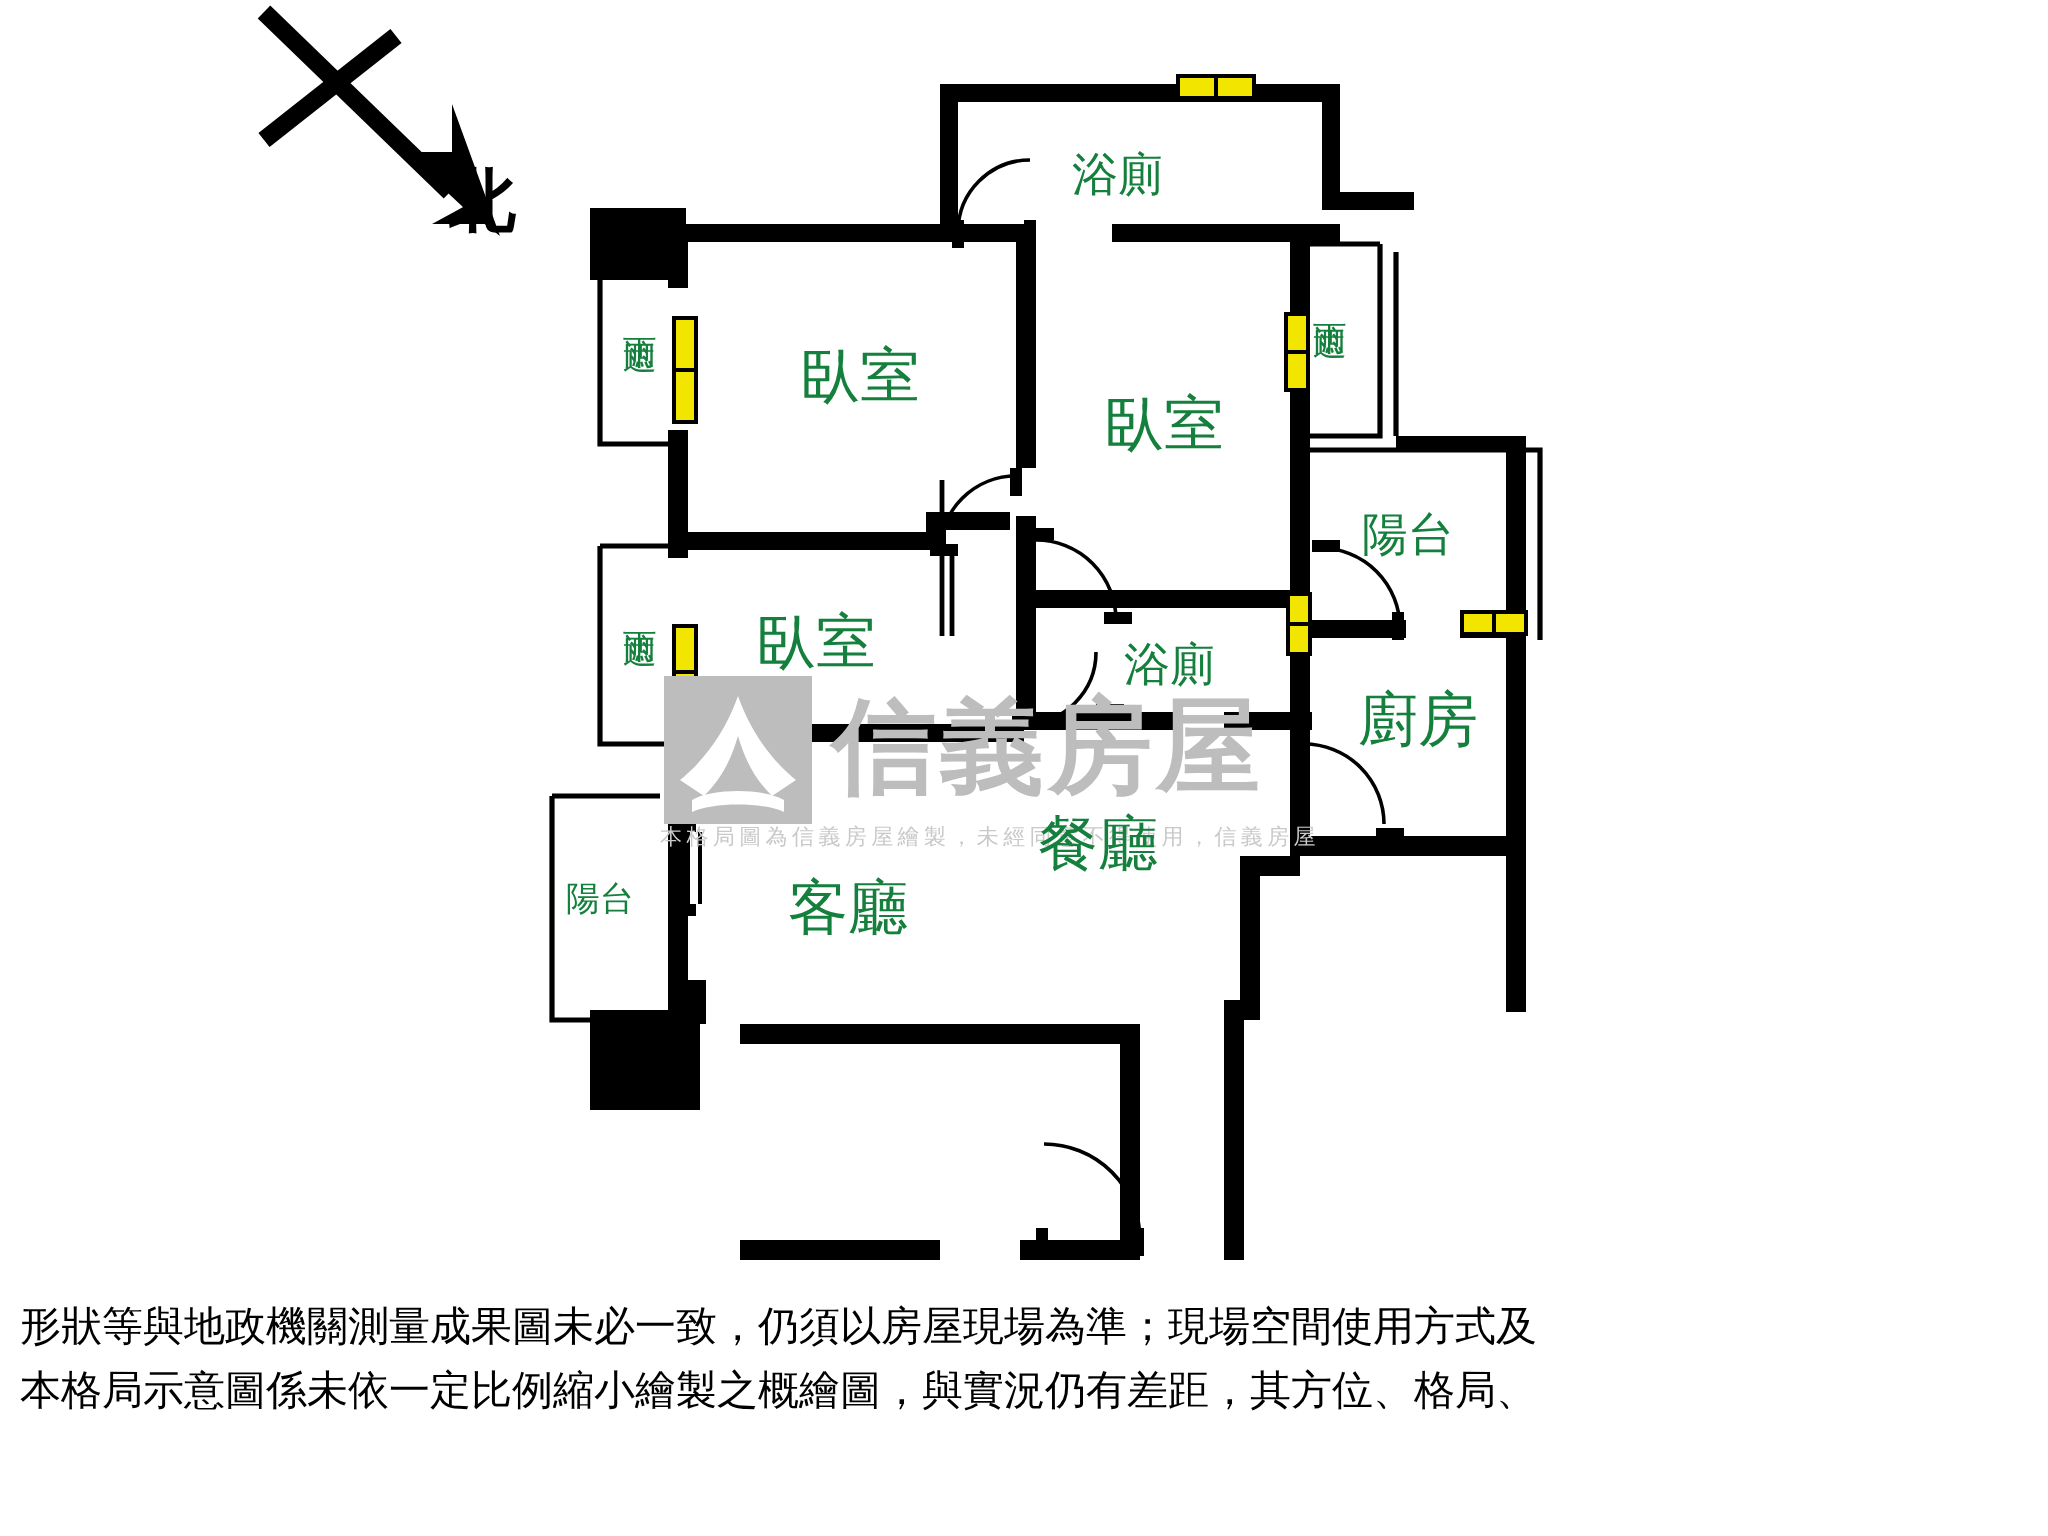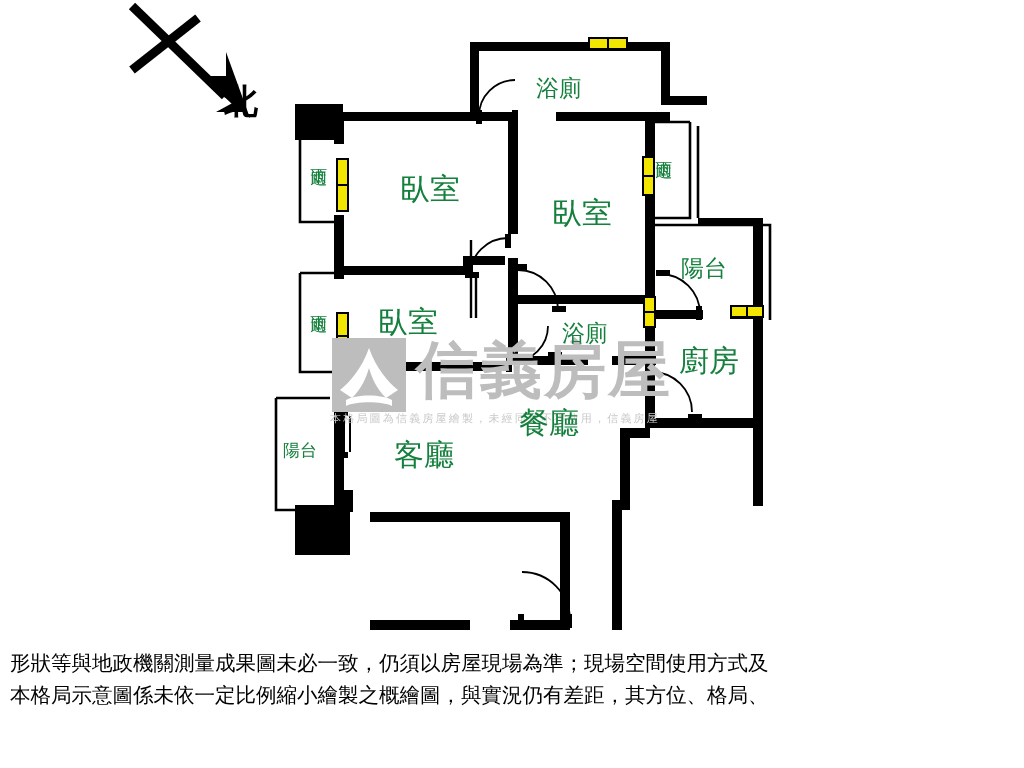--- a/index.html
+++ b/index.html
@@ -13,21 +13,21 @@
     font-family:"DejaVu Serif","Liberation Serif",serif;color:#000;line-height:1;}
 
   
   #plan{position:absolute;left:0;top:0;width:1024px;height:645px;}
   #plan svg{position:absolute;left:0;top:0;}
 
   
   #wm-logo{position:absolute;left:332px;top:335px;width:360px;height:80px;
     display:flex;align-items:center;gap:10px;pointer-events:none;}
   #wm-mark{width:74px;height:74px;flex:0 0 74px;}
-  #wm-text{font-family:Liberation Mono, monospace;font-size:62px;
+  #wm-text{font-family:Liberation Serif, serif;font-size:52px;
     font-weight:700;color:#bdbdbd;letter-spacing:2px;line-height:1;white-space:nowrap;}
   #wm-line{position:absolute;left:330px;top:411px;width:390px;
     font-family:"DejaVu Sans","Liberation Sans",sans-serif;font-size:11px;color:#c9c9c9;
     letter-spacing:2.2px;white-space:nowrap;pointer-events:none;}
 
   
   .rm{position:absolute;font-family:"DejaVu Serif","Liberation Serif",serif;
     color:#15803d;line-height:1;white-space:nowrap;font-weight:400;}
   .rm-lg{font-size:30px;}
   .rm-md{font-size:23px;}

